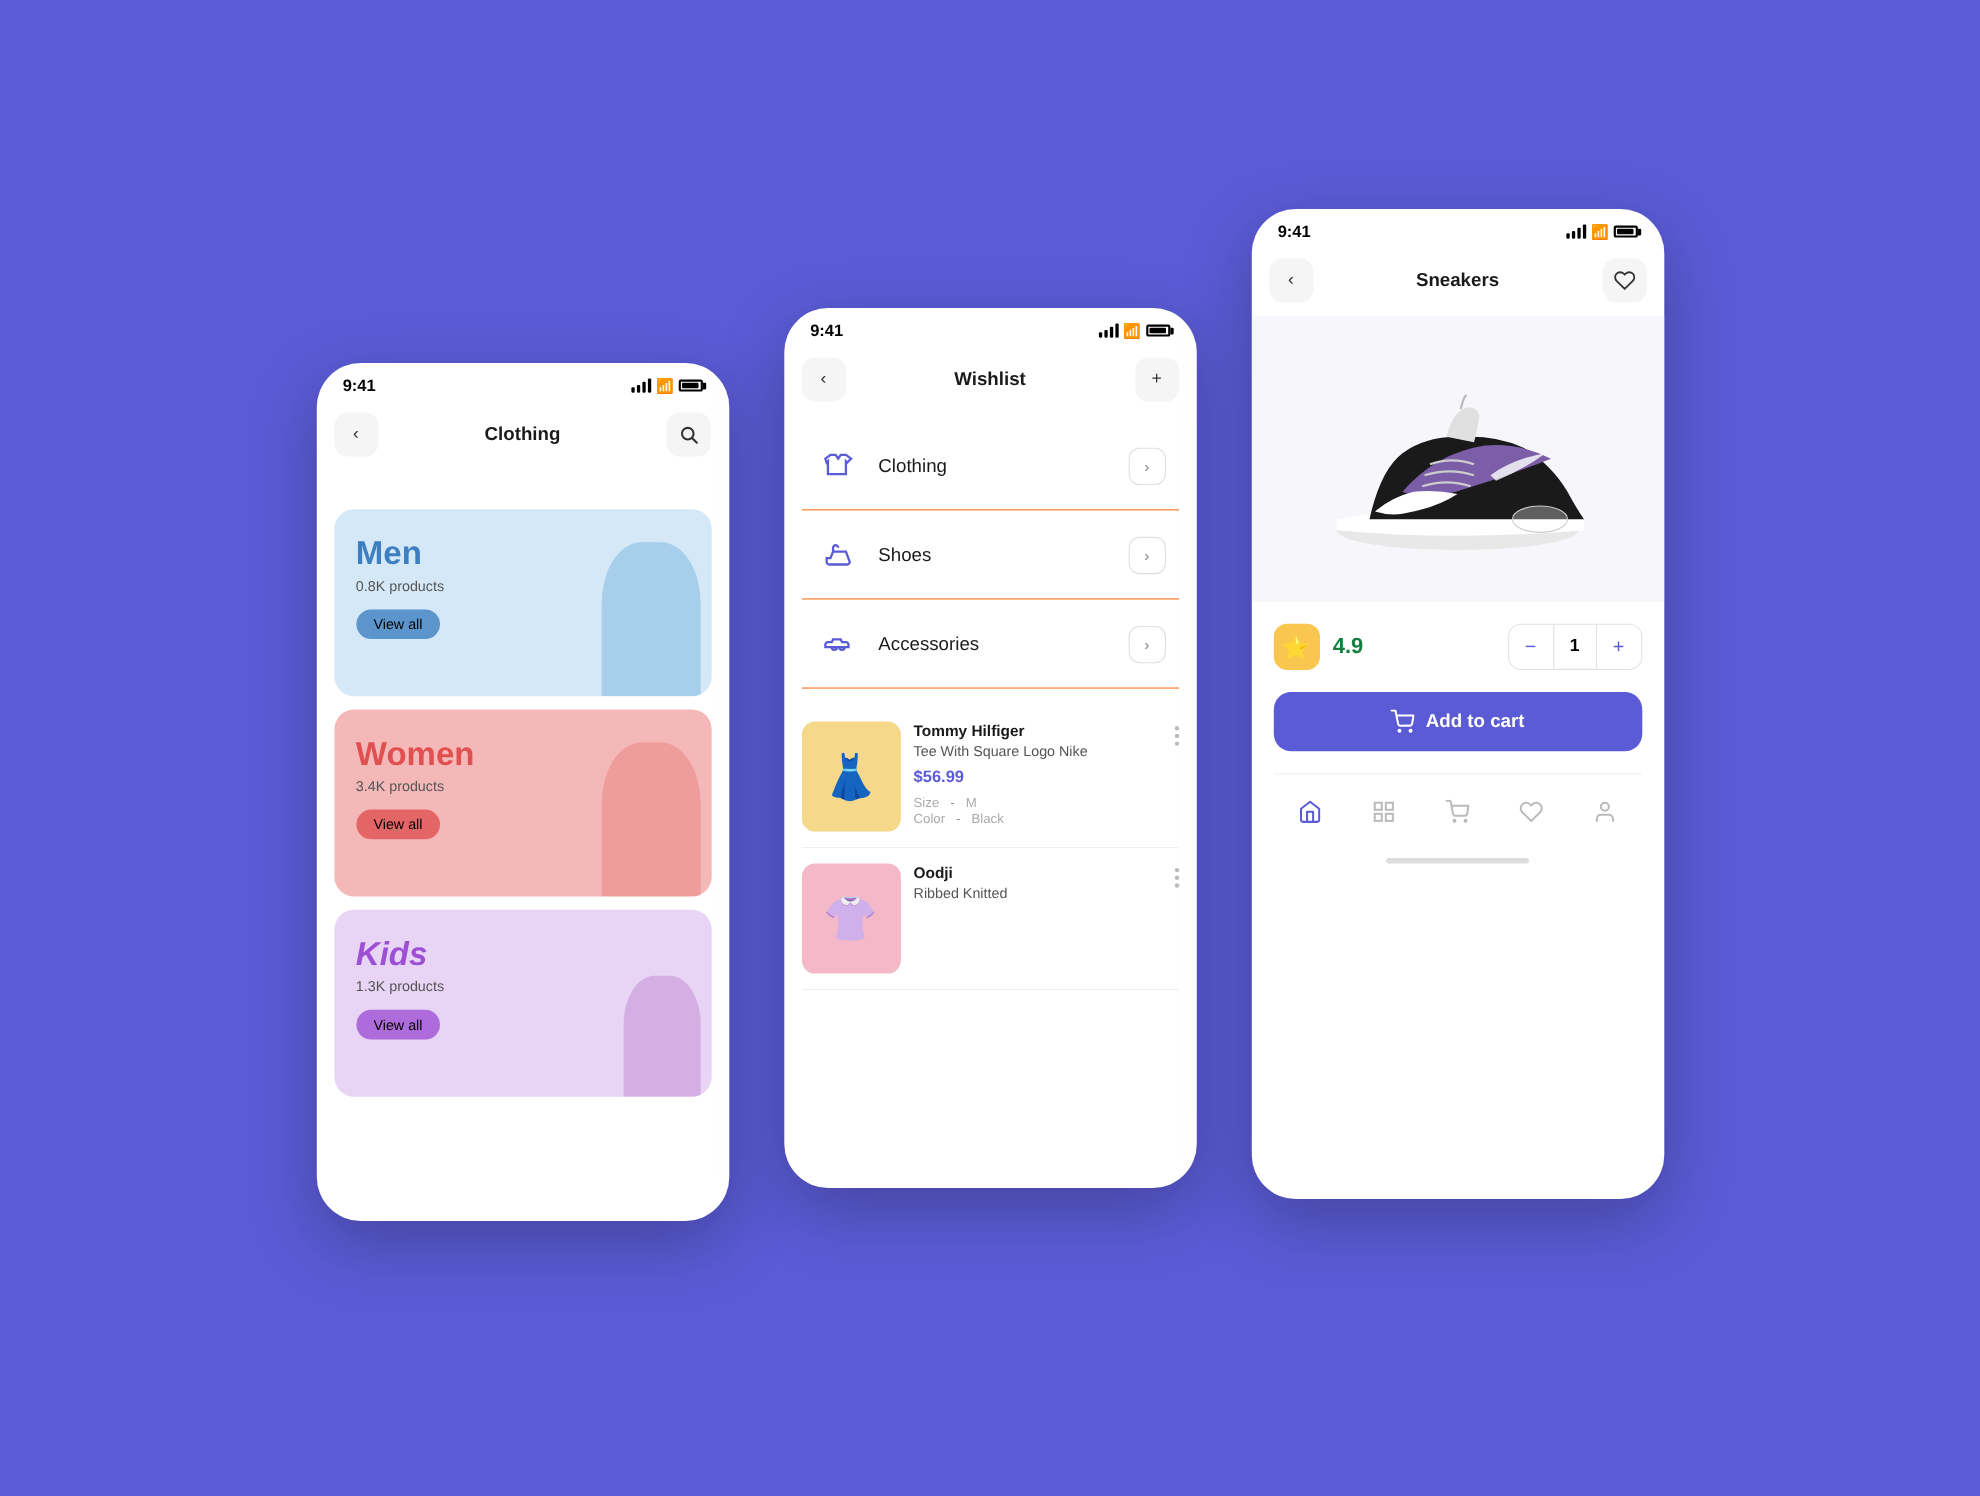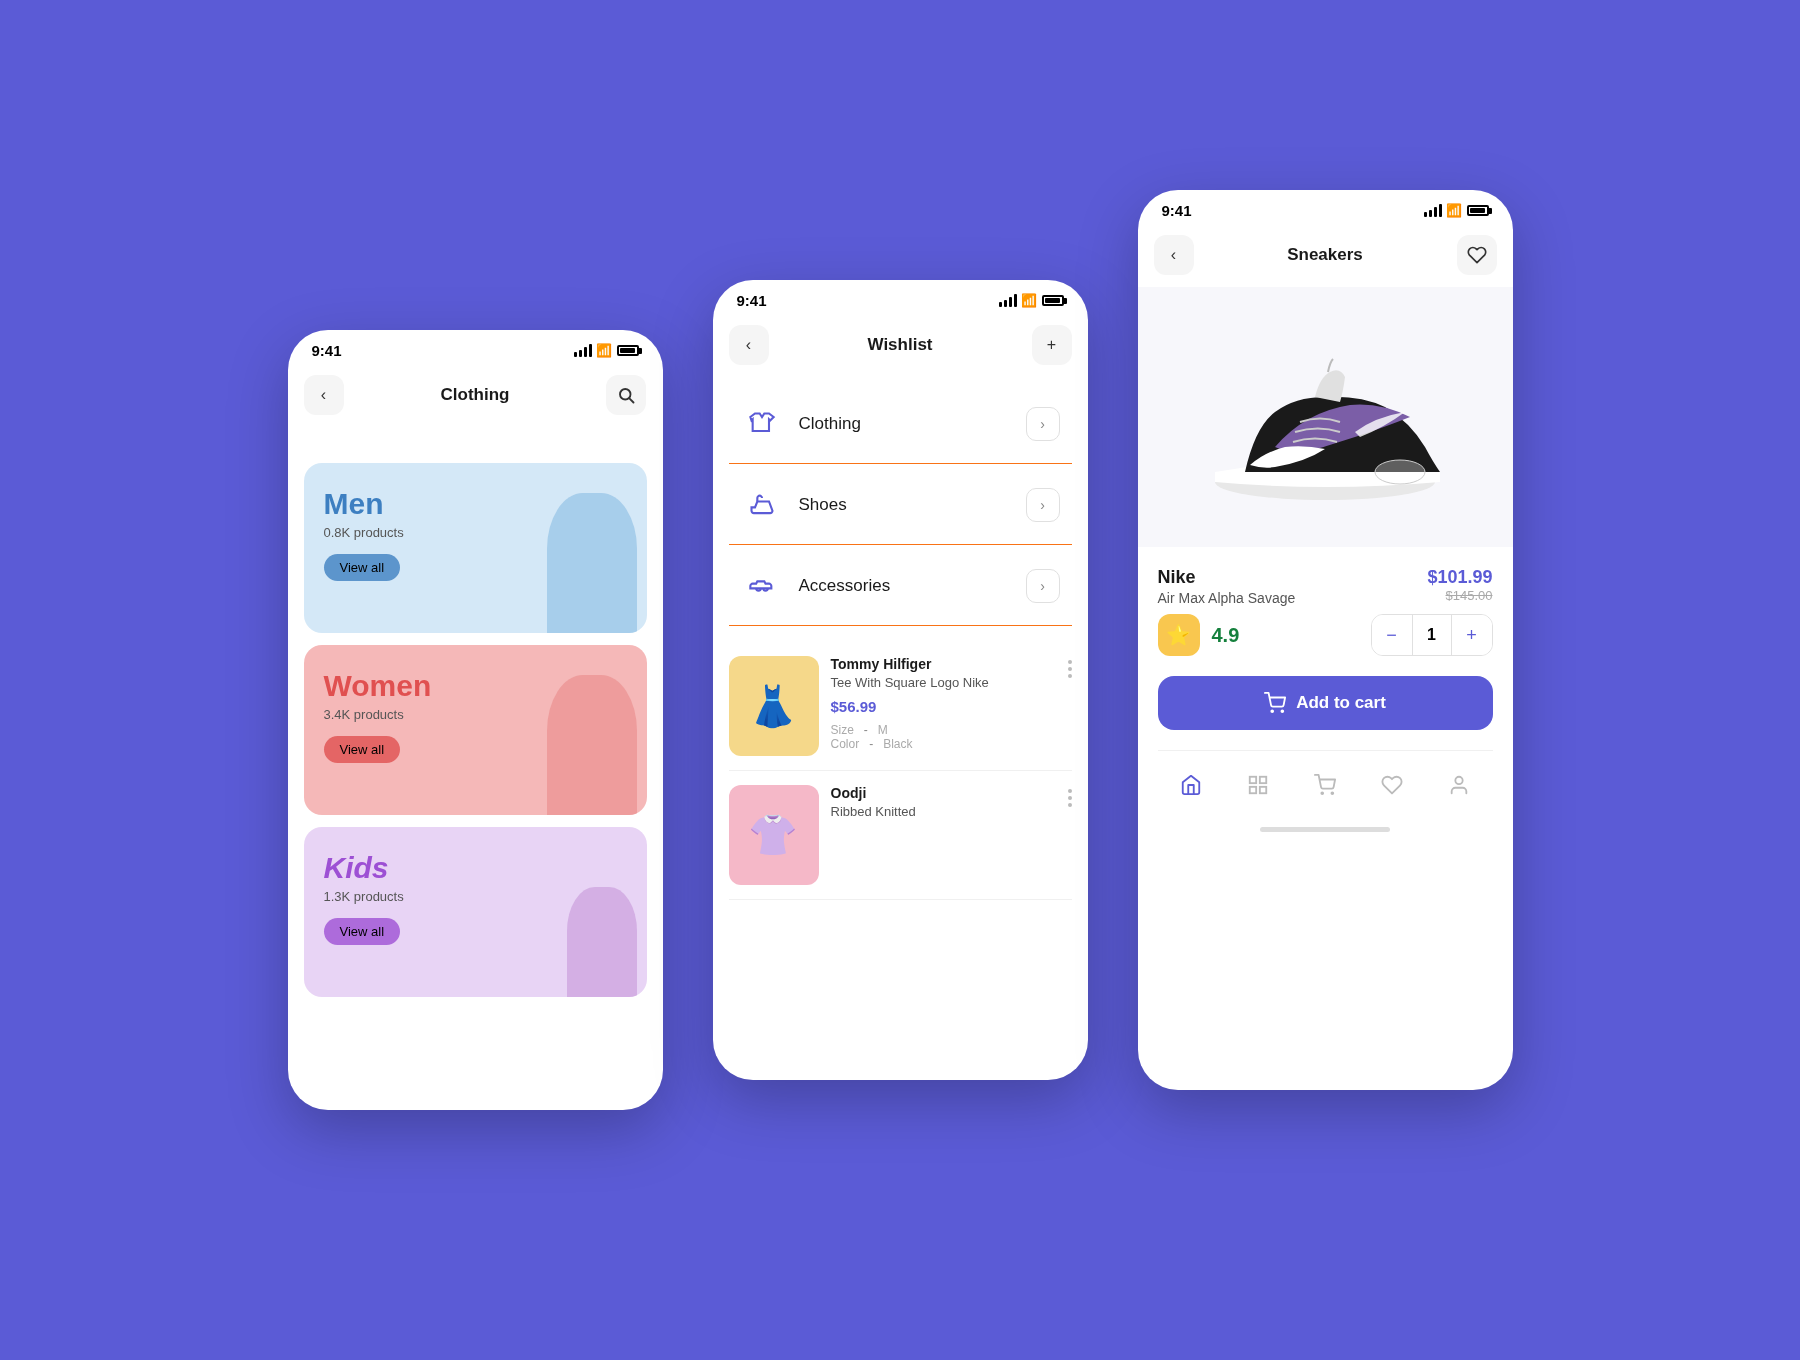--- a/index.html
+++ b/index.html
@@ -641,30 +641,20 @@
         <path d="M110 115 Q133 108 155 115" stroke="#ccc" stroke-width="2" fill="none"></path>
         <path d="M108 125 Q130 118 152 125" stroke="#ccc" stroke-width="2" fill="none"></path>
 
         <ellipse cx="215" cy="155" rx="25" ry="12" fill="rgba(255,255,255,0.3)" stroke="#ccc" stroke-width="1"></ellipse>
 
         <path d="M170 115 Q190 100 220 95 Q200 110 175 120 Z" fill="white" opacity="0.8"></path>
       </svg>
     </div>
 
     <div class="product-detail-content">
-      <div class="product-header">
-        <div>
-          <div class="product-detail-brand">Nike</div>
-          <div class="product-detail-name">Air Max Alpha Savage</div>
-        </div>
-        <div class="price-group">
-          <div class="price-current">$101.99</div>
-          <div class="price-original">$145.00</div>
-        </div>
-      </div>
 
 
       <div class="rating-quantity">
         <div class="rating-badge">⭐</div>
         <span class="rating-value">4.9</span>
         <div class="quantity-controls">
           <button class="qty-btn">−</button>
           <div class="qty-val">1</div>
           <button class="qty-btn">+</button>
         </div>

